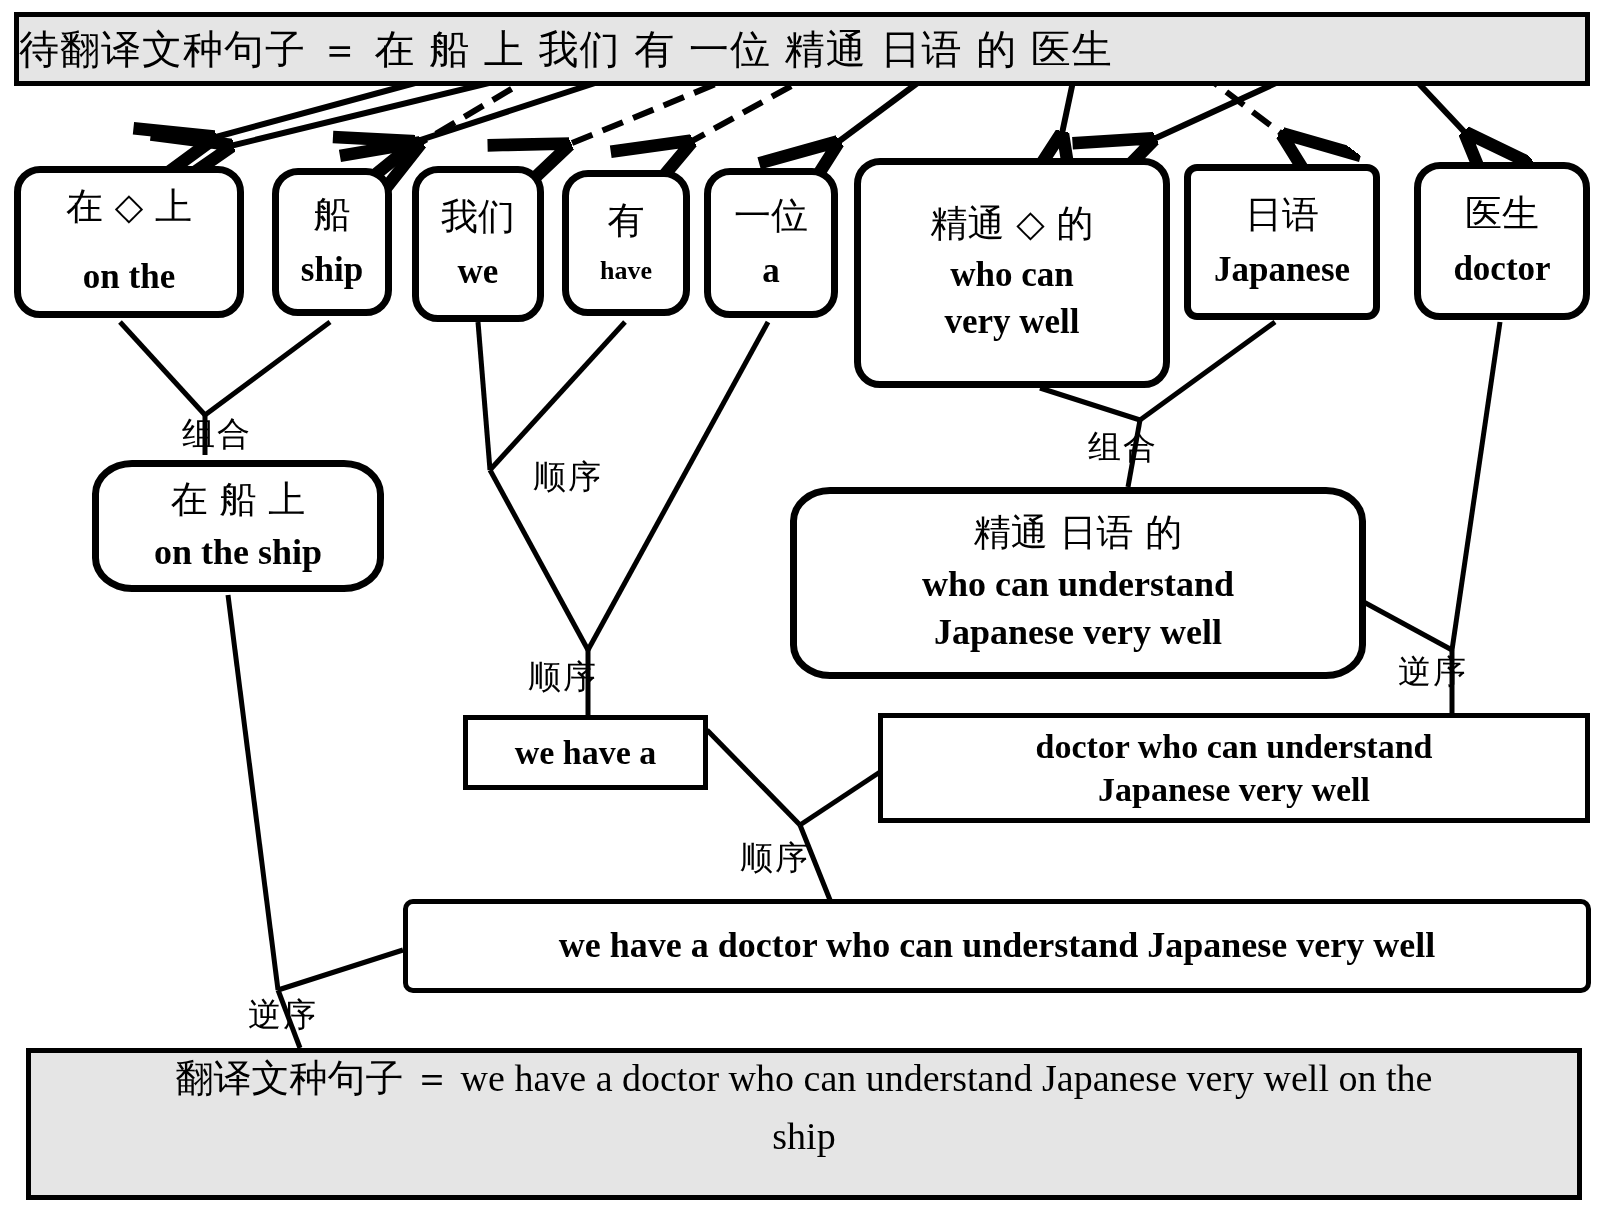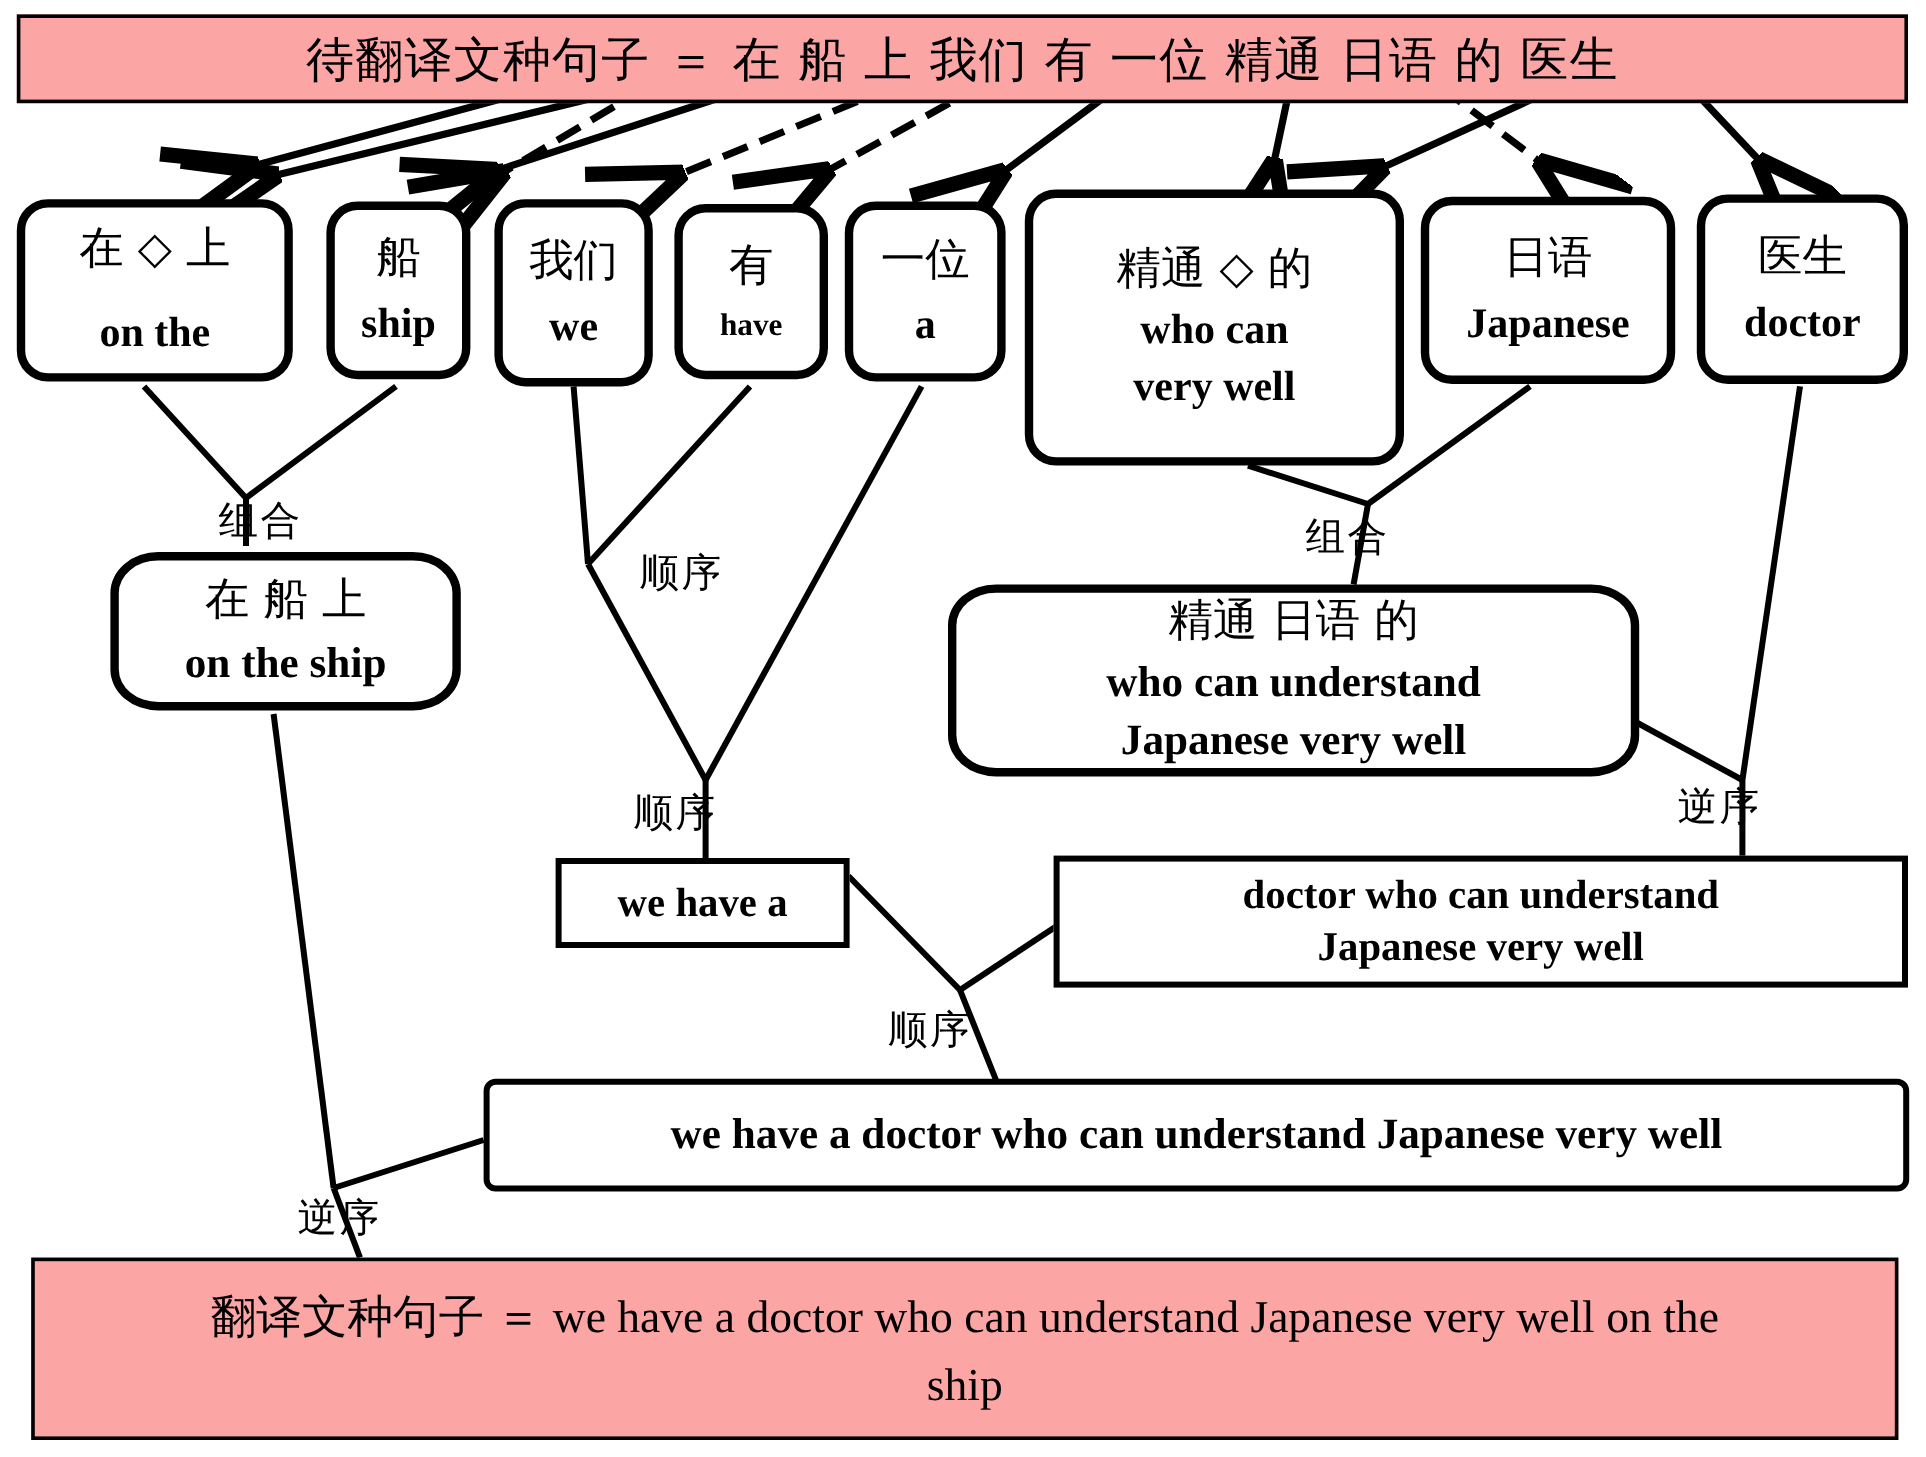--- a/index.html
+++ b/index.html
@@ -46,25 +46,24 @@
   }
   
   .node.rect {
     border: 5px solid #000;
     border-radius: 0;
   }
   
   .banner {
     position: absolute;
     box-sizing: border-box;
-    background: #fca5a5;
-    border: 3px solid #000000;
+    background: #e5e5e5;
+    border: 5px solid #000000;
     display: flex;
     align-items: center;
-    justify-content: center;
     text-align: center;
     z-index: 3;
   }
   .cn {
     font-family: "DejaVu Sans", "Liberation Sans", sans-serif;
     font-weight: 400;
   }
   .en {
     font-family: "Liberation Serif", "DejaVu Serif", serif;
     font-weight: bold;
@@ -177,21 +176,21 @@
     <span class="cn" style="font-size:37px;">一位</span>
     <span class="en" style="font-size:35px; margin-top:13px;">a</span>
   </div>
 
   <div class="node rounded" style="left:854px; top:158px; width:316px; height:230px;">
     <span class="cn" style="font-size:37px;">精通 ◇ 的</span>
     <span class="en mix-line" style="font-size:35px; margin-top:9px;">who can</span>
     <span class="en mix-line" style="font-size:35px; margin-top:6px;">very well</span>
   </div>
 
-  <div class="node rounded" style="left:1184px; top:164px; width:212px; height:156px;">
+  <div class="node rounded" style="left:1184px; top:164px; width:196px; height:156px;border-radius:13px;">
     <span class="cn" style="font-size:37px;">日语</span>
     <span class="en" style="font-size:35px; margin-top:13px;">Japanese</span>
   </div>
 
   <div class="node rounded" style="left:1414px; top:162px; width:176px; height:158px;">
     <span class="cn" style="font-size:37px;">医生</span>
     <span class="en" style="font-size:35px; margin-top:13px;">doctor</span>
   </div>
 
   <div class="op-label" style="left:182px; top:412px;">组合</div>
@@ -206,21 +205,21 @@
 
   <div class="op-label" style="left:740px; top:836px;">顺序</div>
 
   <div class="op-label" style="left:248px; top:993px;">逆序</div>
 
   <div class="node rounded-wide" style="left:92px; top:460px; width:292px; height:132px;">
     <span class="cn" style="font-size:37px;">在 船 上</span>
     <span class="en" style="font-size:36px; margin-top:10px;">on the ship</span>
   </div>
 
-  <div class="node rounded-wide" style="left:790px; top:487px; width:576px; height:160px;">
+  <div class="node rounded-wide" style="left:790px; top:487px; width:576px; height:192px;">
     <span class="cn" style="font-size:37px;">精通 日语 的</span>
     <span class="en" style="font-size:36px; margin-top:9px;">who can understand</span>
     <span class="en" style="font-size:36px; margin-top:6px;">Japanese very well</span>
   </div>
 
   <div class="node rect" style="left:463px; top:715px; width:245px; height:75px;">
     <span class="en" style="font-size:34px;">we have a</span>
   </div>
 
   <div class="node rect" style="left:878px; top:713px; width:712px; height:110px;">

